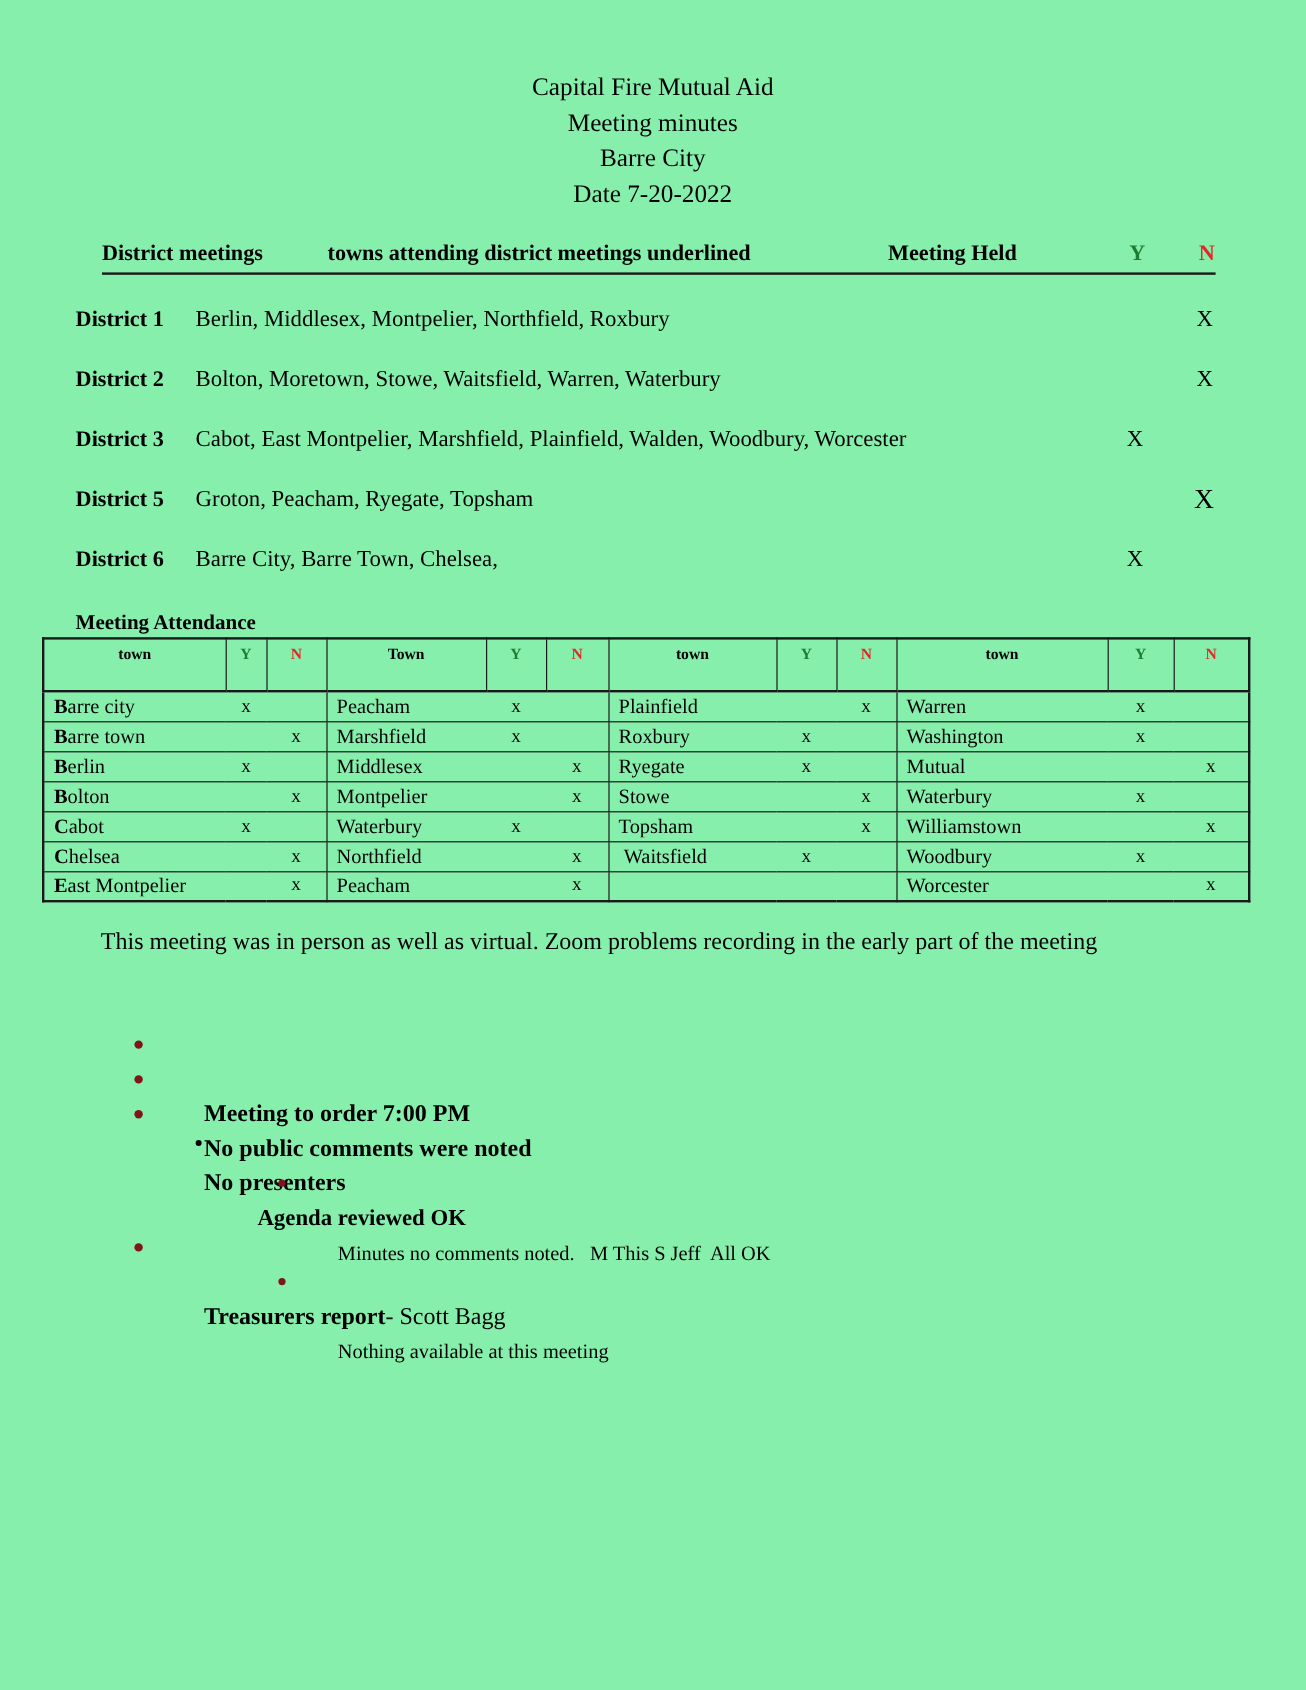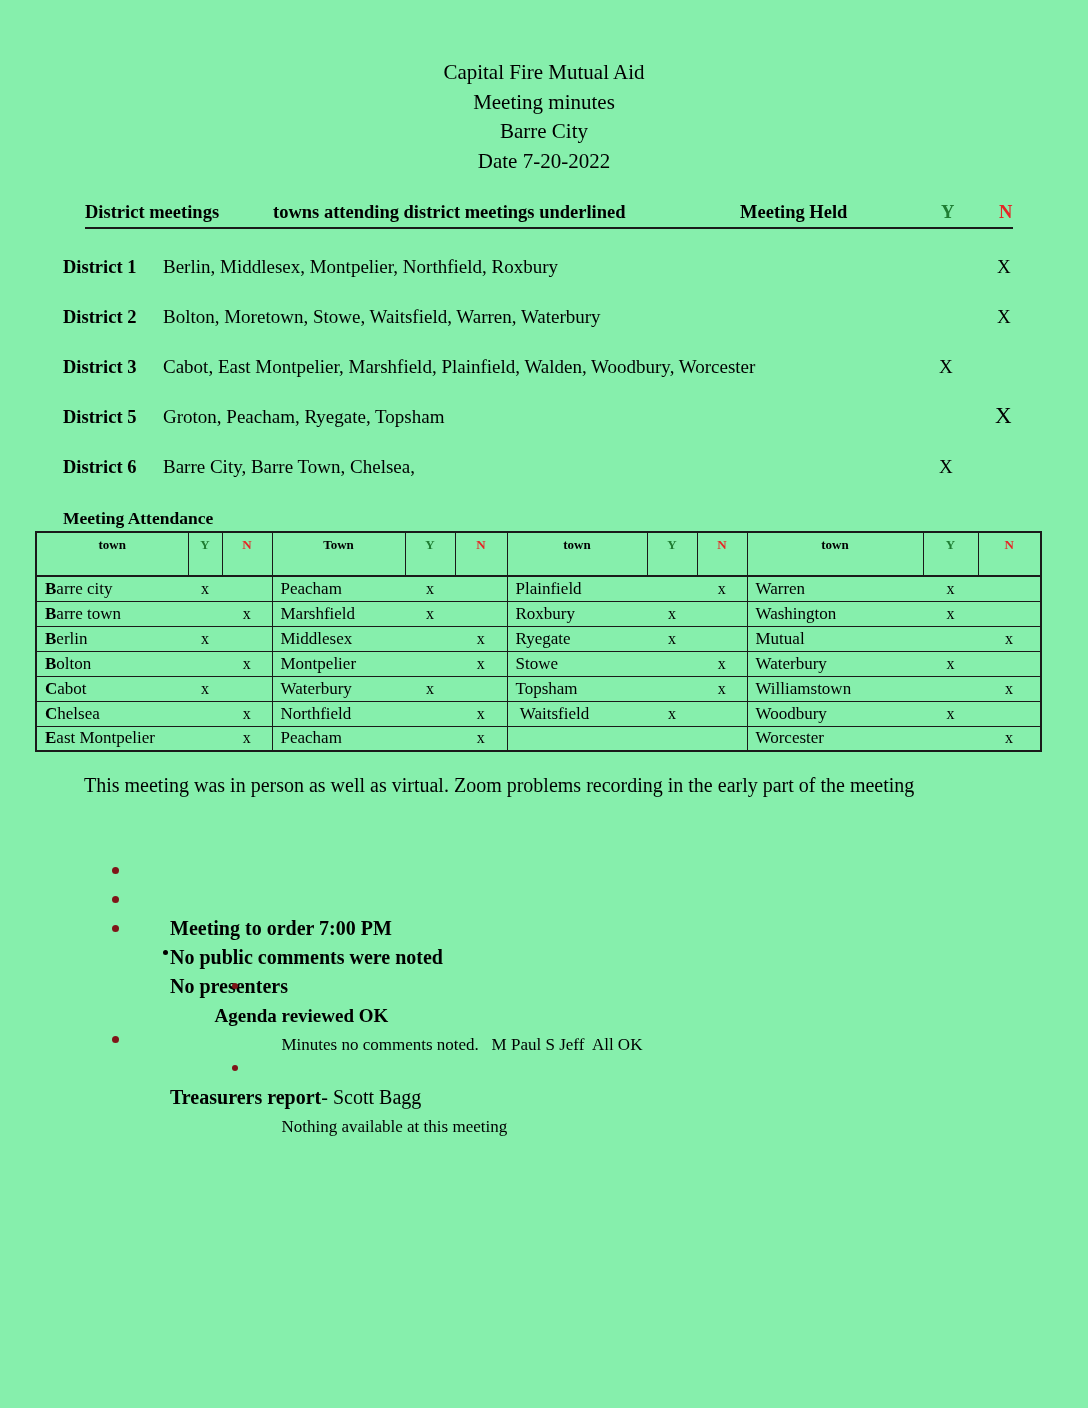--- a/index.html
+++ b/index.html
@@ -266,21 +266,21 @@
     <div class="b-row b-main">
       <span class="dot dot-main"></span>
       <span>No presenters</span>
     </div>
     <div class="b-row b-sub1">
       <span class="dot dot-sub1"></span>
       <span>Agenda reviewed OK</span>
     </div>
     <div class="b-row b-sub2">
       <span class="dot dot-sub2"></span>
-      <span>Minutes no comments noted.   M Paul S Jeff  All OK</span>
+      <span>Minutes no comments noted.   M This S Jeff  All OK</span>
     </div>
     <div class="b-row b-main gap-above">
       <span class="dot dot-main"></span>
       <span>Treasurers report</span><span class="b-rest-lg">- Scott Bagg</span>
     </div>
     <div class="b-row b-sub2">
       <span class="dot dot-sub2"></span>
       <span>Nothing available at this meeting</span>
     </div>
   </div>

